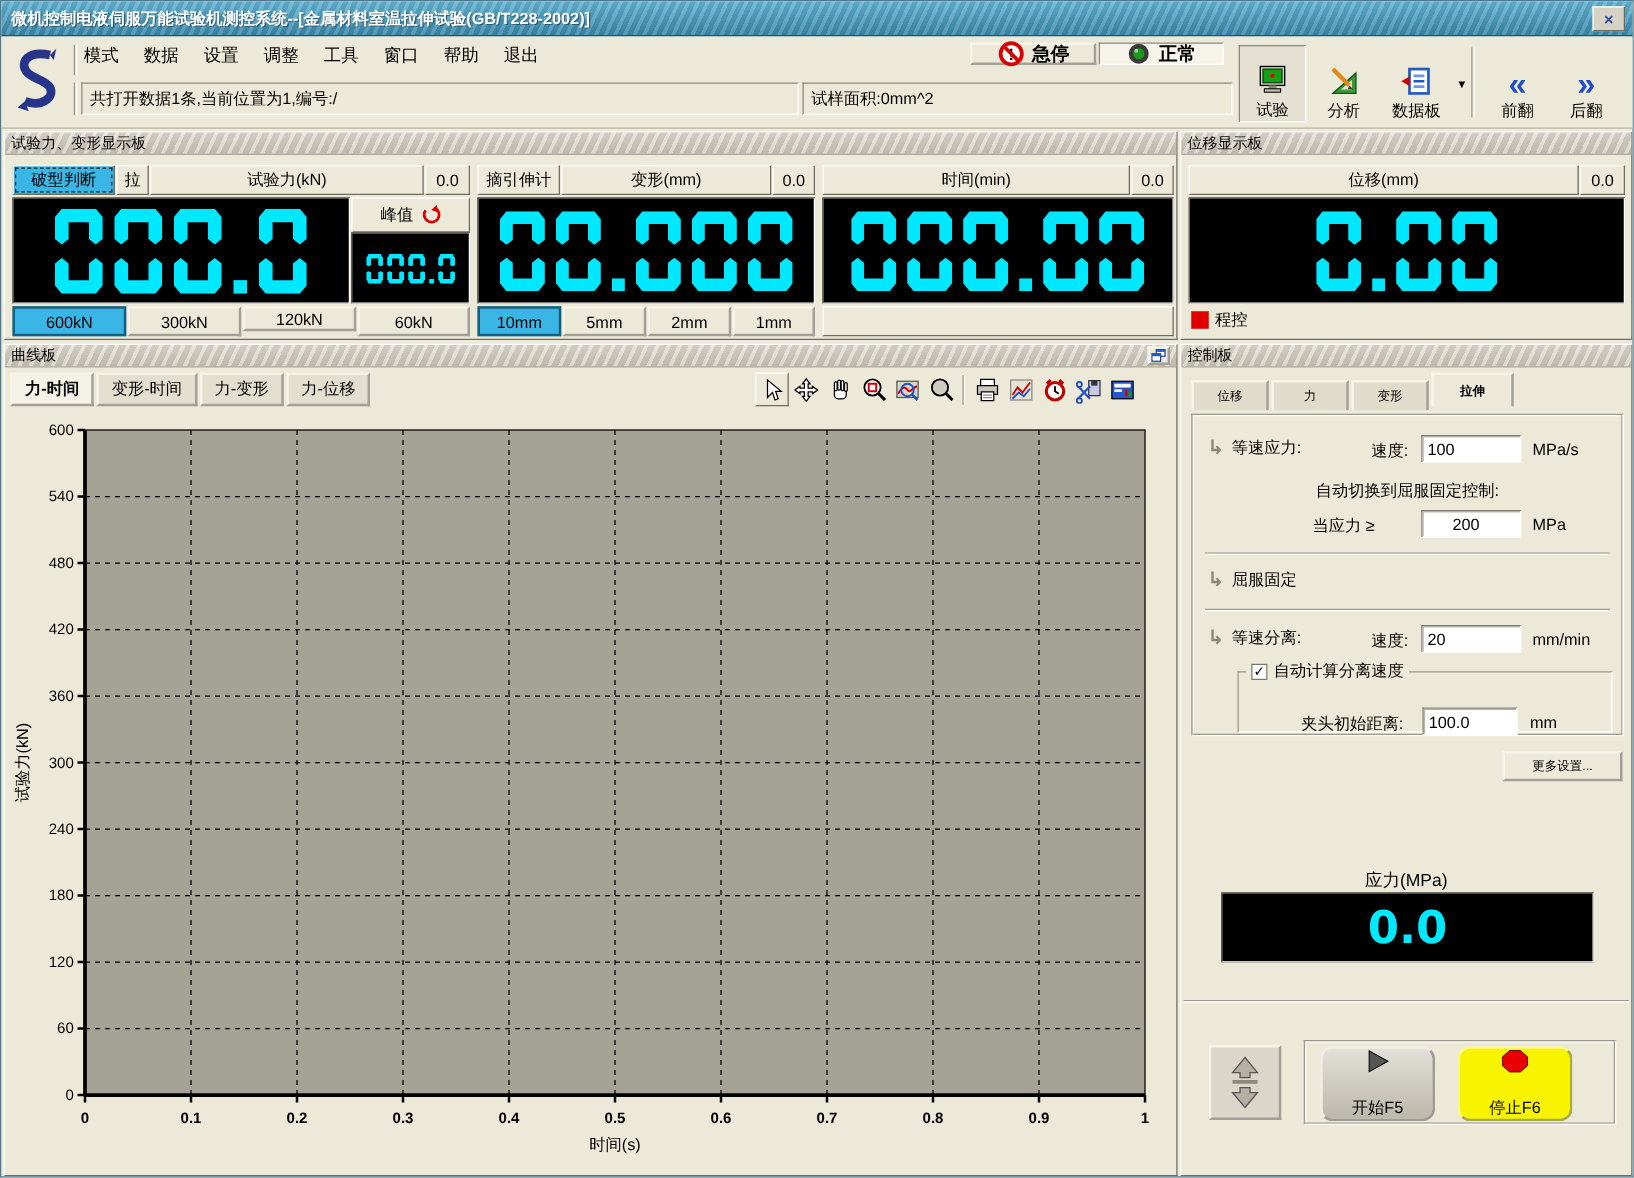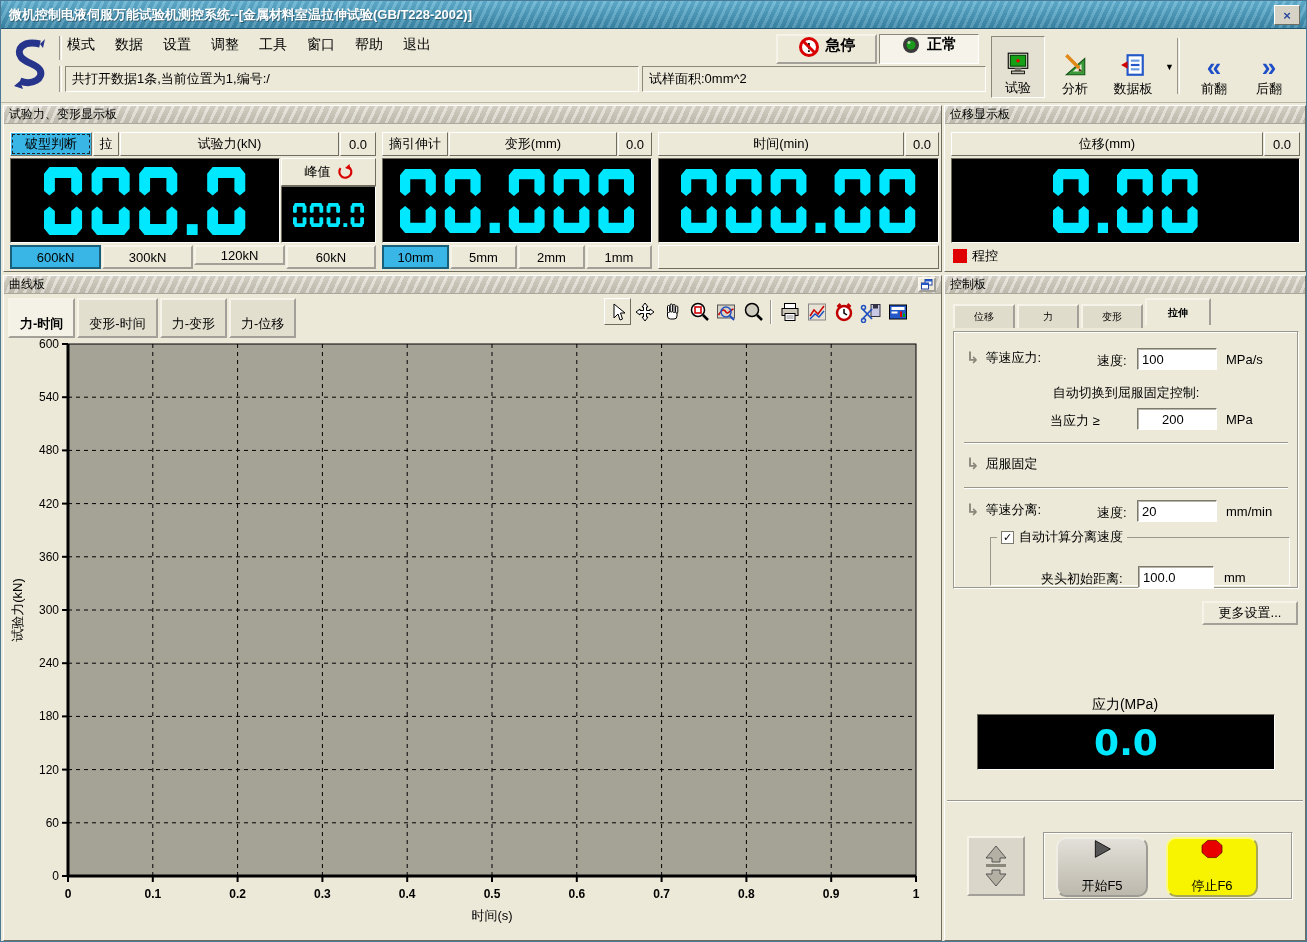--- a/index.html
+++ b/index.html
@@ -16,21 +16,21 @@
     display:flex;align-items:center;justify-content:center;cursor:default;}
 
   
   .toolbar{position:absolute;left:0;top:29px;width:1307px;height:73px;background:#ece9d8;border-bottom:1px solid #b8b4a6;}
   .logo{position:absolute;left:8px;top:6px;}
   .groove-v{position:absolute;width:3px;border-left:1px solid #9a988c;border-right:1px solid #fff;}
   .menu{position:absolute;left:66px;top:6px;display:flex;gap:20px;font-size:14px;color:#000;}
   .menu span{cursor:default;}
   .statusfield{position:absolute;top:36px;height:26px;background:#ece9d8;border:1px solid;border-color:#8a887a #fff #fff #8a887a;
     font-size:13px;color:#000;display:flex;align-items:center;padding:0 6px;white-space:nowrap;overflow:hidden;}
-  .estop-btn,.normal-btn{position:absolute;top:4px;height:30px;display:flex;gap:6px;justify-content:center;font-size:15px;font-weight:bold;}
+  .estop-btn,.normal-btn{position:absolute;top:4px;height:18px;display:flex;align-items:center;gap:6px;justify-content:center;font-size:15px;font-weight:bold;}
   .estop-btn{left:775px;width:101px;background:#ece9d8;border:2px outset #f6f3e8;}
   .normal-btn{left:878px;width:100px;background:#f6f4ea;border:1px solid;border-color:#8a887a #fff #fff #8a887a;}
   .viewbtn{position:absolute;top:6px;display:flex;flex-direction:column;align-items:center;justify-content:flex-end;height:62px;font-size:13px;color:#000;cursor:default;}
   .viewbtn .lbl{margin-top:2px;}
   .viewbtn.framed{border:1px solid;border-color:#8a887a #fff #fff #8a887a;background:#e4e1d2;}
   .pagebtn{position:absolute;top:6px;height:62px;display:flex;flex-direction:column;align-items:center;justify-content:flex-end;font-size:13px;}
   .chev{color:#2050c8;font-weight:bold;font-size:26px;line-height:26px;}
 
   
   .panel{position:absolute;background:#ece9d8;border:1px solid;border-color:#fff #6f6d60 #6f6d60 #fff;}
@@ -38,37 +38,37 @@
     font-size:12px;color:#000;display:flex;align-items:center;padding:0 5px;border-bottom:1px solid #aaa89a;}
 
   .cell{border:1px solid;border-color:#fff #6f6d60 #6f6d60 #fff;background:#ece9d8;font-size:13px;
     display:flex;align-items:center;justify-content:center;white-space:nowrap;}
   .cell.sel{background:#3ab6e6;outline:1px dashed #222;outline-offset:-3px;}
   .black-box{border:1px solid;border-color:#6f6d60 #fff #fff #6f6d60;background:#000;display:flex;align-items:center;justify-content:center;}
   .rangebtn{border:2px outset #f6f3e8;background:#ece9d8;font-size:13px;display:flex;align-items:center;justify-content:center;cursor:default;}
   .rangebtn.sel{background:#3ab6e6;border:2px solid #1a5f7a;border-style:solid;}
 
   
-  .ctab{border:2px outset #f6f3e8;background:#e2dfcf;font-size:13px;padding:15px 10px 3px;display:inline-flex;align-items:center;cursor:default;}
+  .ctab{border:2px outset #f6f3e8;background:#e2dfcf;font-size:13px;padding:2px 10px 3px;display:inline-flex;align-items:center;cursor:default;}
   .ctab.active{background:#f4f2e6;font-weight:bold;}
   .tool{width:27px;height:27px;display:inline-flex;align-items:center;justify-content:center;cursor:default;}
   .tool.selected{border:1px solid;border-color:#fff #6f6d60 #6f6d60 #fff;}
   .tool-sep{width:2px;height:24px;border-left:1px solid #9a988c;border-right:1px solid #fff;margin:0 4px;align-self:center;}
 
   
   .ktab{height:24px;border:2px outset #f6f3e8;border-bottom:none;background:#e0dccb;font-size:10px;
     display:inline-flex;align-items:center;justify-content:center;cursor:default;}
   .ktab.active{background:#ece9d8;height:27px;font-weight:bold;position:relative;top:-3px;}
   .frame{border:1px solid;border-color:#9a988c #fff #fff #9a988c;box-shadow:inset -1px -1px 0 #9a988c, inset 1px 1px 0 #fff;}
   .etch-h{height:2px;border-top:1px solid #9a988c;border-bottom:1px solid #fff;}
   .elbow{color:#8a887a;font-weight:bold;font-size:16px;}
   .inp{background:#fff;border:1px solid #7b7a6e;border-bottom-color:#fff;border-right-color:#fff;
     box-shadow:inset 1px 1px 0 #b8b5a8;font-size:13px;padding:2px 4px;height:22px;}
   .clabel{font-size:13px;color:#000;white-space:nowrap;}
-  .pushbtn{border:2px outset #f6f3e8;background:#ece9d8;font-size:13px;display:flex;align-items:center;justify-content:center;cursor:default;text-align:right;}
+  .pushbtn{border:2px outset #f6f3e8;background:#ece9d8;font-size:10px;display:flex;align-items:center;justify-content:center;cursor:default;text-align:right;}
   .bigbtn{border-radius:10px;display:flex;flex-direction:column;align-items:center;justify-content:center;gap:18px;font-size:13px;cursor:default;}
   .seg{display:flex;align-items:center;justify-content:center;}
 </style>
 </head>
 <body>
 
 <div id="window">
 
   <div class="titlebar">
     <span class="title-text">微机控制电液伺服万能试验机测控系统--[金属材料室温拉伸试验(GB/T228-2002)]</span>

